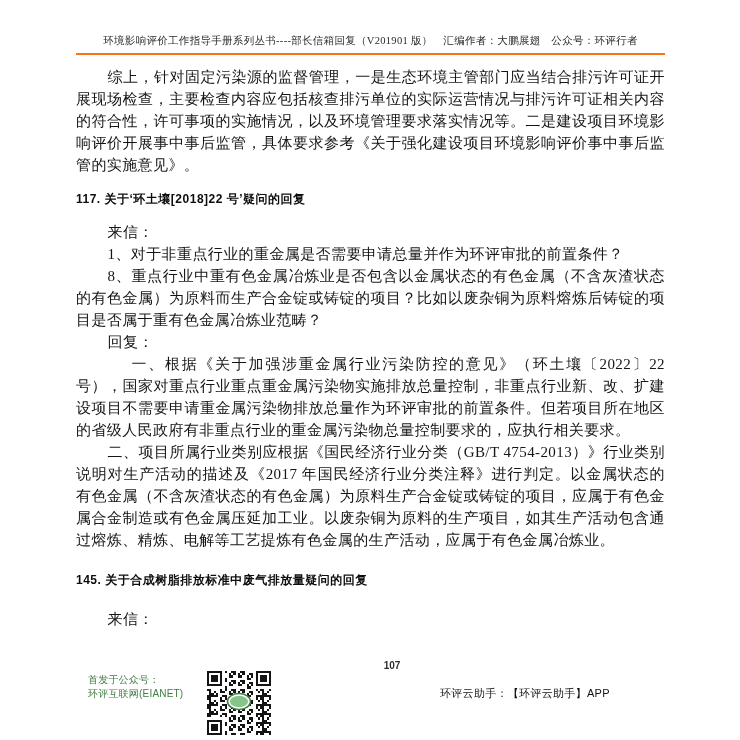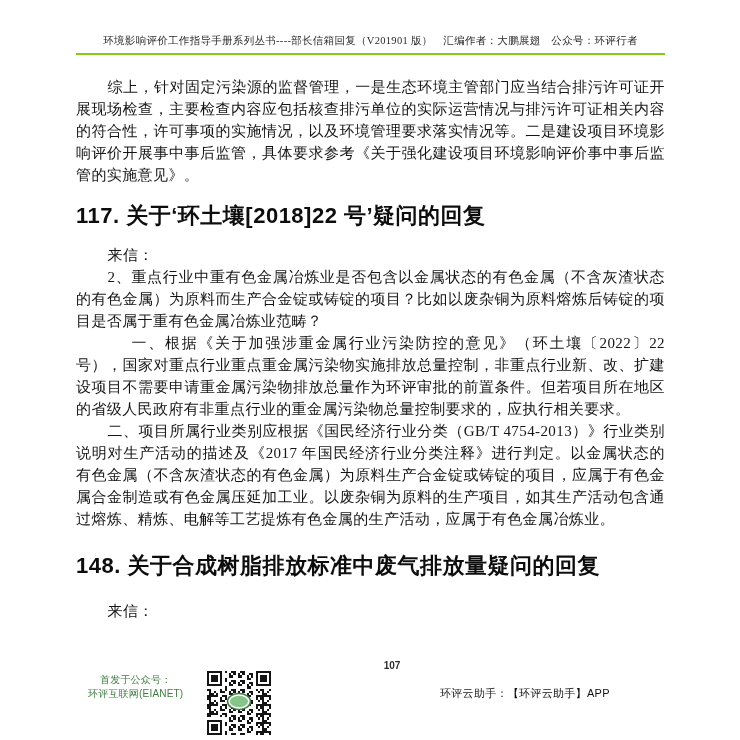--- a/index.html
+++ b/index.html
@@ -20,37 +20,37 @@
     top: 34px;
     width: 589px;
   }
   .header-text {
     text-align: center;
     font-family: "Liberation Serif", "DejaVu Serif", serif;
     font-size: 10.5px;
     letter-spacing: 0.3px;
     color: #2b2b2b;
     padding-bottom: 5px;
-    border-bottom: 2px solid #84cc16;
+    border-bottom: 2px solid #f97316;
     white-space: nowrap;
   }
-  .body-text { margin-top: 21px; }
+  .body-text { margin-top: 11px; }
   .para {
     font-size: 15px;
     line-height: 22px;
     letter-spacing: 0.4px;
     text-align: justify;
     text-indent: 2.1em;
     color: #151515;
   }
   .para.deep { text-indent: 3.7em; }
   .section-heading {
     font-family: "Liberation Sans", "DejaVu Sans", sans-serif;
     font-weight: bold;
-    font-size: 22px;
+    font-size: 12px;
     letter-spacing: 0.5px;
     color: #0d0d0d;
     margin: 15px 0 13px 0;
   }
   .section-heading.second { margin: 21px 0 19px 0; }
   
   .page-number {
     position: absolute;
     top: 660px; left: 0; right: 0;
     text-align: center;
@@ -61,21 +61,21 @@
     padding-left: 44px;
   }
   .footer-left {
     position: absolute;
     left: 88px; top: 673px;
     font-family: "Liberation Sans", "DejaVu Sans", sans-serif;
     font-size: 10px;
     line-height: 14px;
     letter-spacing: 0.2px;
   }
-  .footer-left .l1 { font-weight: normal; text-align: center; }
+  .footer-left .l1 { font-weight: normal; }
   .footer-left .l2 { font-weight: normal; }
   .qr {
     position: absolute;
     left: 207px; top: 671px;
     width: 64px; height: 64px;
   }
   .footer-right {
     position: absolute;
     left: 440px; top: 686px;
     font-family: "Liberation Sans", "DejaVu Sans", sans-serif;
@@ -91,25 +91,27 @@
 <div class="page">
   <div class="content">
     <div class="header-text">环境影响评价工作指导手册系列丛书----部长信箱回复（V201901 版）　汇编作者：大鹏展翅　公众号：环评行者</div>
 
     <div class="body-text">
       <p class="para">综上，针对固定污染源的监督管理，一是生态环境主管部门应当结合排污许可证开展现场检查，主要检查内容应包括核查排污单位的实际运营情况与排污许可证相关内容的符合性，许可事项的实施情况，以及环境管理要求落实情况等。二是建设项目环境影响评价开展事中事后监管，具体要求参考《关于强化建设项目环境影响评价事中事后监管的实施意见》。</p>
 
       <h2 class="section-heading">117. 关于‘环土壤[2018]22 号’疑问的回复</h2>
 
       <p class="para">来信：</p>
-      <p class="para">2、重点行业中重有色金属冶炼业是否包含以金属状态的有色金属（不含灰渣状态的有色金属）为原料而生产合金锭或铸锭的项目？比如以废杂铜为原料熔炼后铸锭的项目是否属于重有色金属冶炼业范畴？</p>
+      <p class="para">1、对于非重点行业的重金属是否需要申请总量并作为环评审批的前置条件？</p>
+      <p class="para">8、重点行业中重有色金属冶炼业是否包含以金属状态的有色金属（不含灰渣状态的有色金属）为原料而生产合金锭或铸锭的项目？比如以废杂铜为原料熔炼后铸锭的项目是否属于重有色金属冶炼业范畴？</p>
+      <p class="para">回复：</p>
       <p class="para deep">一、根据《关于加强涉重金属行业污染防控的意见》（环土壤〔2022〕22 号），国家对重点行业重点重金属污染物实施排放总量控制，非重点行业新、改、扩建设项目不需要申请重金属污染物排放总量作为环评审批的前置条件。但若项目所在地区的省级人民政府有非重点行业的重金属污染物总量控制要求的，应执行相关要求。</p>
       <p class="para">二、项目所属行业类别应根据《国民经济行业分类（GB/T 4754-2013）》行业类别说明对生产活动的描述及《2017 年国民经济行业分类注释》进行判定。以金属状态的有色金属（不含灰渣状态的有色金属）为原料生产合金锭或铸锭的项目，应属于有色金属合金制造或有色金属压延加工业。以废杂铜为原料的生产项目，如其生产活动包含通过熔炼、精炼、电解等工艺提炼有色金属的生产活动，应属于有色金属冶炼业。</p>
 
-      <h2 class="section-heading second">148. 关于合成树脂排放标准中废气排放量疑问的回复</h2>
+      <h2 class="section-heading second">145. 关于合成树脂排放标准中废气排放量疑问的回复</h2>
 
       <p class="para">来信：</p>
     </div>
   </div>
 
   <div class="page-number">107</div>
 
   <div class="footer-left" style="color: rgb(63, 125, 66);">
     <div class="l1">首发于公众号：</div>
     <div class="l2">环评互联网(EIANET)</div>

